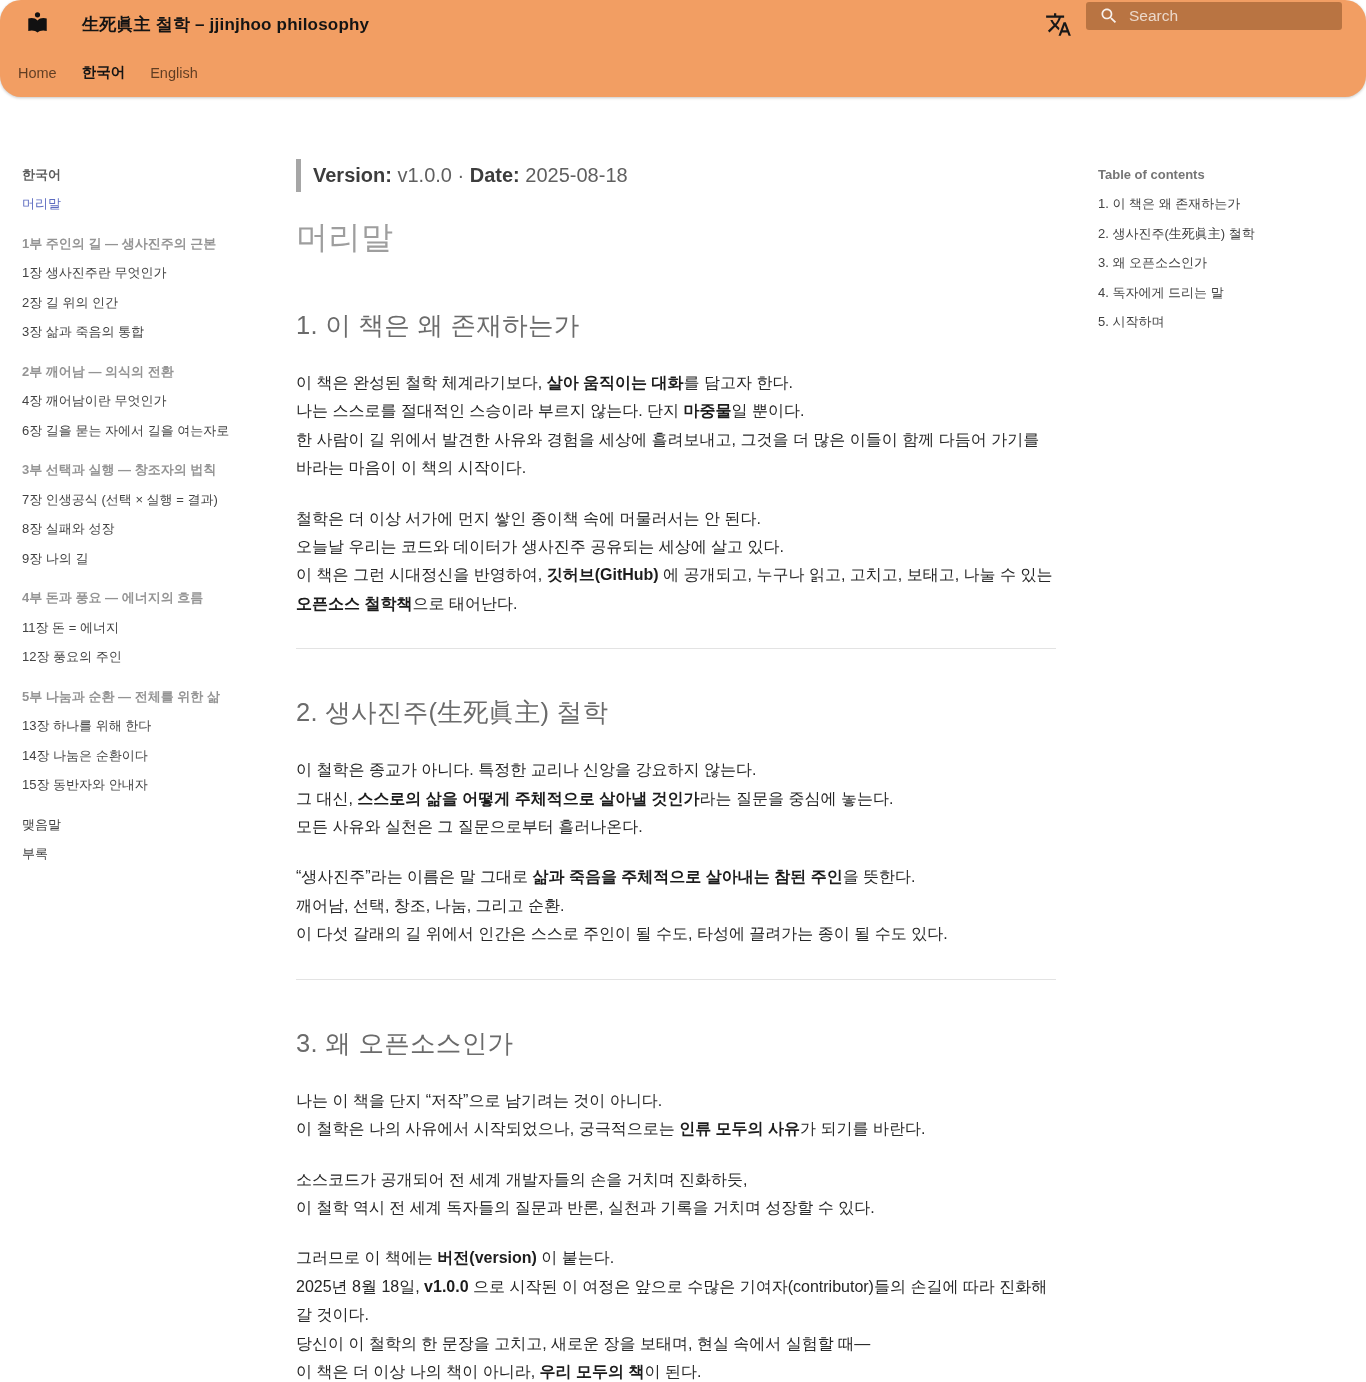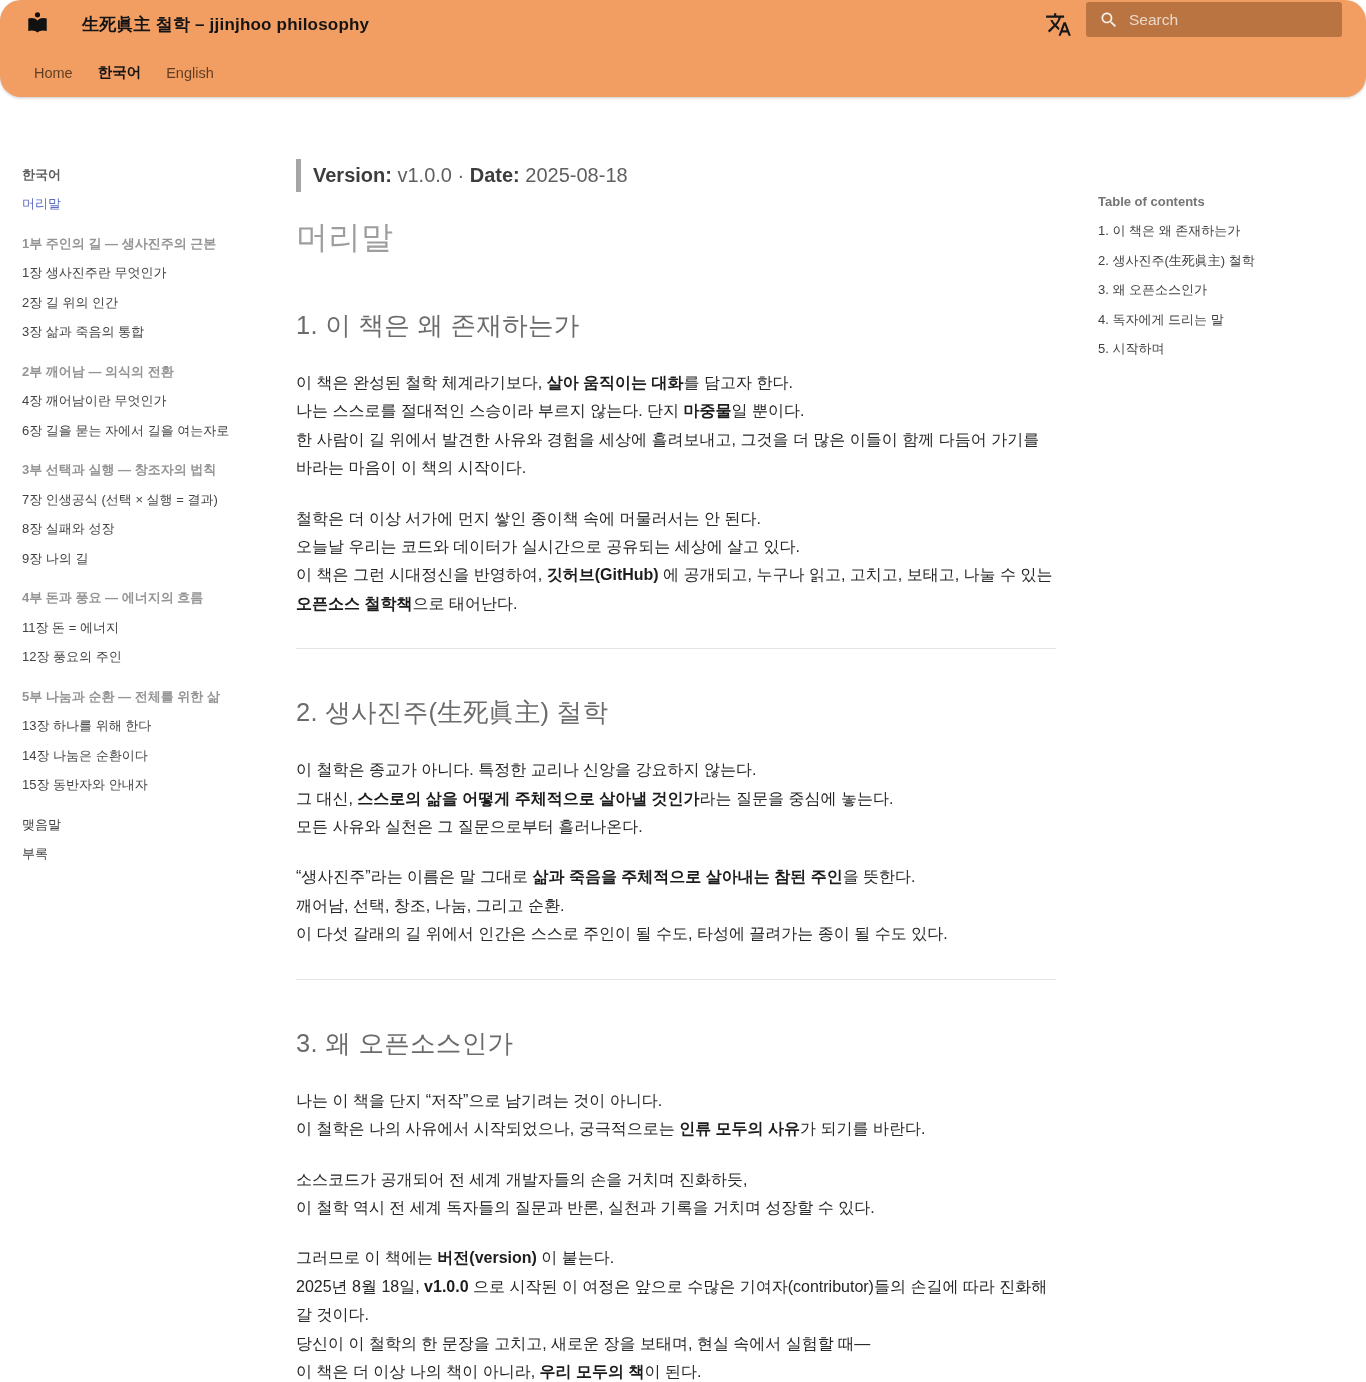--- a/index.html
+++ b/index.html
@@ -17,32 +17,32 @@
     position: relative; z-index: 5; border-radius: 21px;
   }
   .h-row1 { height: 48px; display: flex; align-items: center; padding: 0 24px; }
   .logo { width: 27px; height: 27px; flex: 0 0 auto; margin-right: 31px; cursor: pointer; }
   .logo svg { width: 100%; height: 100%; fill: #111; }
   .site-title { font-size: 17px; font-weight: 700; color: #141414; letter-spacing: .2px; cursor: pointer; }
   .h-spacer { flex: 1; }
   .translate-btn { width: 27px; height: 27px; margin-right: 14px; cursor: pointer; background: none; border: none; padding: 0; }
   .translate-btn svg { width: 100%; height: 100%; fill: #181818; }
   .searchbox {
-    width: 256px; height: 35px; align-self: flex-start; margin-top: 2px;
+    width: 256px; height: 28px; align-self: flex-start; margin-top: 2px;
     background: rgba(70,30,0,.33); border-radius: 3px;
     display: flex; align-items: center;
   }
   .searchbox svg { width: 20px; height: 20px; margin: 0 10px 0 13px; fill: rgba(255,255,255,.9); flex: 0 0 auto; }
   .searchbox input {
     flex: 1; background: transparent; border: none; outline: none;
     font-family: inherit; font-size: 15.5px; color: #fff; padding: 0 8px 0 0;
   }
   .searchbox input::placeholder { color: rgba(255,255,255,.72); }
 
-  .h-tabs { height: 49px; display: flex; align-items: center; padding: 0 34px; gap: 25px; }
+  .h-tabs { height: 49px; display: flex; align-items: center; padding: 0 18px; gap: 25px; }
   .h-tab { font-size: 14.5px; color: rgba(20,10,0,.66); cursor: pointer; }
   .h-tab.active { color: #141414; font-weight: 700; }
 
   
   .layout { display: flex; align-items: flex-start; }
 
   
   .sidebar { flex: 0 0 296px; padding: 63px 10px 20px 22px; font-size: 13px; }
   .nav-item { height: 29.5px; display: flex; align-items: center; cursor: pointer; }
   .nav-item.gap { margin-top: 10px; }
@@ -59,21 +59,21 @@
     font-size: 20px; color: #5f5f5f; line-height: 25px;
   }
   blockquote.version strong { color: #3d3d3d; }
   h1.page-title { font-size: 32px; font-weight: 300; color: #9e9e9e; margin: 24px 0 48px; letter-spacing: .5px; }
   #sections h2 { font-size: 25.5px; font-weight: 300; color: #6b6b6b; margin: 0 0 26px; letter-spacing: .3px; }
   #sections p { font-size: 16px; line-height: 28.4px; margin: 22px 0; color: #262626; }
   #sections strong { font-weight: 700; color: #1c1c1c; }
   #sections hr { border: none; border-top: 1px solid #e3e3e3; margin: 30px 0 46px; }
 
   
-  .toc { flex: 1; padding: 90px 24px 0 42px; font-size: 13px; }
+  .toc { flex: 1; padding: 63px 24px 0 42px; font-size: 13px; }
   .toc-title { color: #757575; font-weight: 700; height: 29.5px; display: flex; align-items: center; }
   .toc-item { height: 29.5px; display: flex; align-items: center; color: #424242; cursor: pointer; }
 </style>
 </head>
 <body>
 
 <header>
   <div class="h-row1">
     <span class="logo">
       <svg viewBox="0 0 24 24" aria-hidden="true">
@@ -133,21 +133,21 @@
       <strong>Version:</strong>
       <span>v1.0.0</span>
       <span>·</span>
       <strong>Date:</strong>
       <span>2025-08-18</span>
     </blockquote>
     <h1 class="page-title">머리말</h1>
     <div id="sections">
         <h2>1. 이 책은 왜 존재하는가</h2>
         <p><span>이 책은 완성된 철학 체계라기보다, </span><strong>살아 움직이는 대화</strong><span>를 담고자 한다.</span><br><span>나는 스스로를 절대적인 스승이라 부르지 않는다. 단지 </span><strong>마중물</strong><span>일 뿐이다.</span><br><span>한 사람이 길 위에서 발견한 사유와 경험을 세상에 흘려보내고, 그것을 더 많은 이들이 함께 다듬어 가기를 바라는 마음이 이 책의 시작이다.</span></p>
-        <p><span>철학은 더 이상 서가에 먼지 쌓인 종이책 속에 머물러서는 안 된다.</span><br><span>오늘날 우리는 코드와 데이터가 실시간으로 공유되는 세상에 살고 있다.</span><br><span>이 책은 그런 시대정신을 반영하여, </span><strong>깃허브(GitHub)</strong><span> 에 공개되고, 누구나 읽고, 고치고, 보태고, 나눌 수 있는 </span><strong>오픈소스 철학책</strong><span>으로 태어난다.</span></p>
+        <p><span>철학은 더 이상 서가에 먼지 쌓인 종이책 속에 머물러서는 안 된다.</span><br><span>오늘날 우리는 코드와 데이터가 생사진주 공유되는 세상에 살고 있다.</span><br><span>이 책은 그런 시대정신을 반영하여, </span><strong>깃허브(GitHub)</strong><span> 에 공개되고, 누구나 읽고, 고치고, 보태고, 나눌 수 있는 </span><strong>오픈소스 철학책</strong><span>으로 태어난다.</span></p>
         <hr>
         <h2>2. 생사진주(生死眞主) 철학</h2>
         <p><span>이 철학은 종교가 아니다. 특정한 교리나 신앙을 강요하지 않는다.</span><br><span>그 대신, </span><strong>스스로의 삶을 어떻게 주체적으로 살아낼 것인가</strong><span>라는 질문을 중심에 놓는다.</span><br><span>모든 사유와 실천은 그 질문으로부터 흘러나온다.</span></p>
         <p><span>“생사진주”라는 이름은 말 그대로 </span><strong>삶과 죽음을 주체적으로 살아내는 참된 주인</strong><span>을 뜻한다.</span><br><span>깨어남, 선택, 창조, 나눔, 그리고 순환.</span><br><span>이 다섯 갈래의 길 위에서 인간은 스스로 주인이 될 수도, 타성에 끌려가는 종이 될 수도 있다.</span></p>
         <hr>
         <h2>3. 왜 오픈소스인가</h2>
         <p><span>나는 이 책을 단지 “저작”으로 남기려는 것이 아니다.</span><br><span>이 철학은 나의 사유에서 시작되었으나, 궁극적으로는 </span><strong>인류 모두의 사유</strong><span>가 되기를 바란다.</span></p>
         <p><span>소스코드가 공개되어 전 세계 개발자들의 손을 거치며 진화하듯,</span><br><span>이 철학 역시 전 세계 독자들의 질문과 반론, 실천과 기록을 거치며 성장할 수 있다.</span></p>
         <p><span>그러므로 이 책에는 </span><strong>버전(version)</strong><span> 이 붙는다.</span><br><span>2025년 8월 18일, </span><strong>v1.0.0</strong><span> 으로 시작된 이 여정은 앞으로 수많은 기여자(contributor)들의 손길에 따라 진화해 갈 것이다.</span><br><span>당신이 이 철학의 한 문장을 고치고, 새로운 장을 보태며, 현실 속에서 실험할 때—</span><br><span>이 책은 더 이상 나의 책이 아니라, </span><strong>우리 모두의 책</strong><span>이 된다.</span></p>
       </div>

